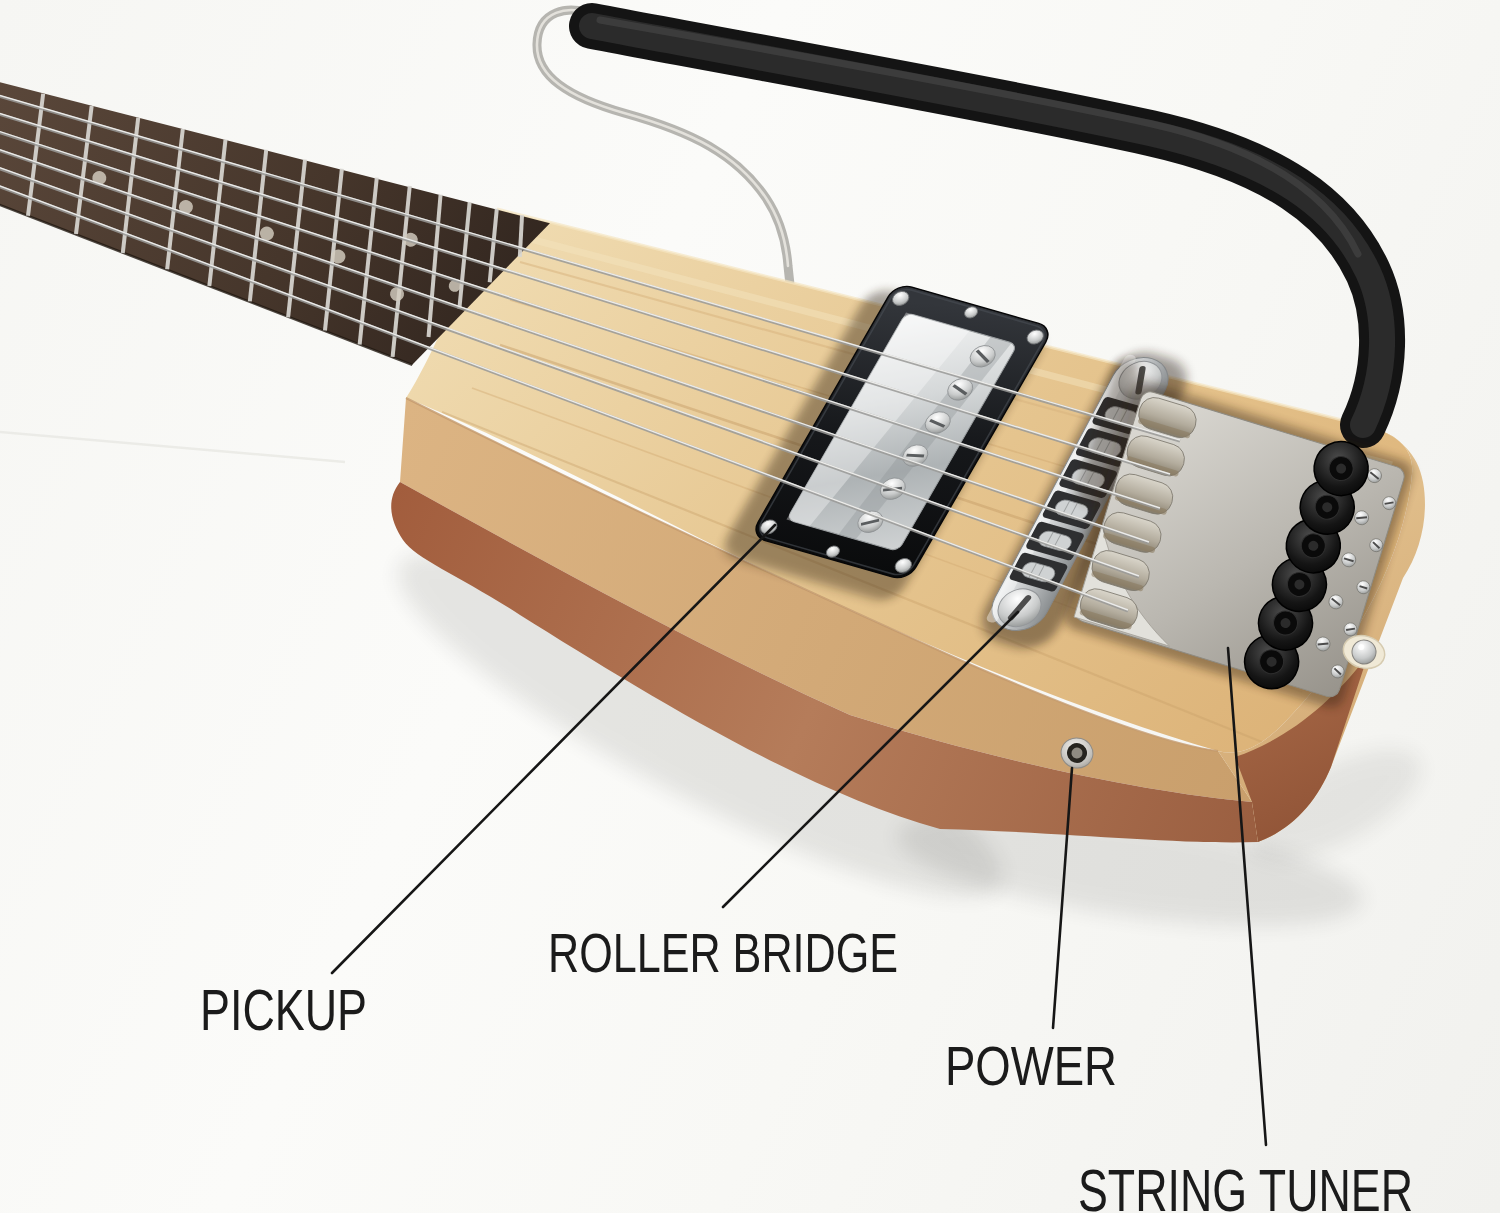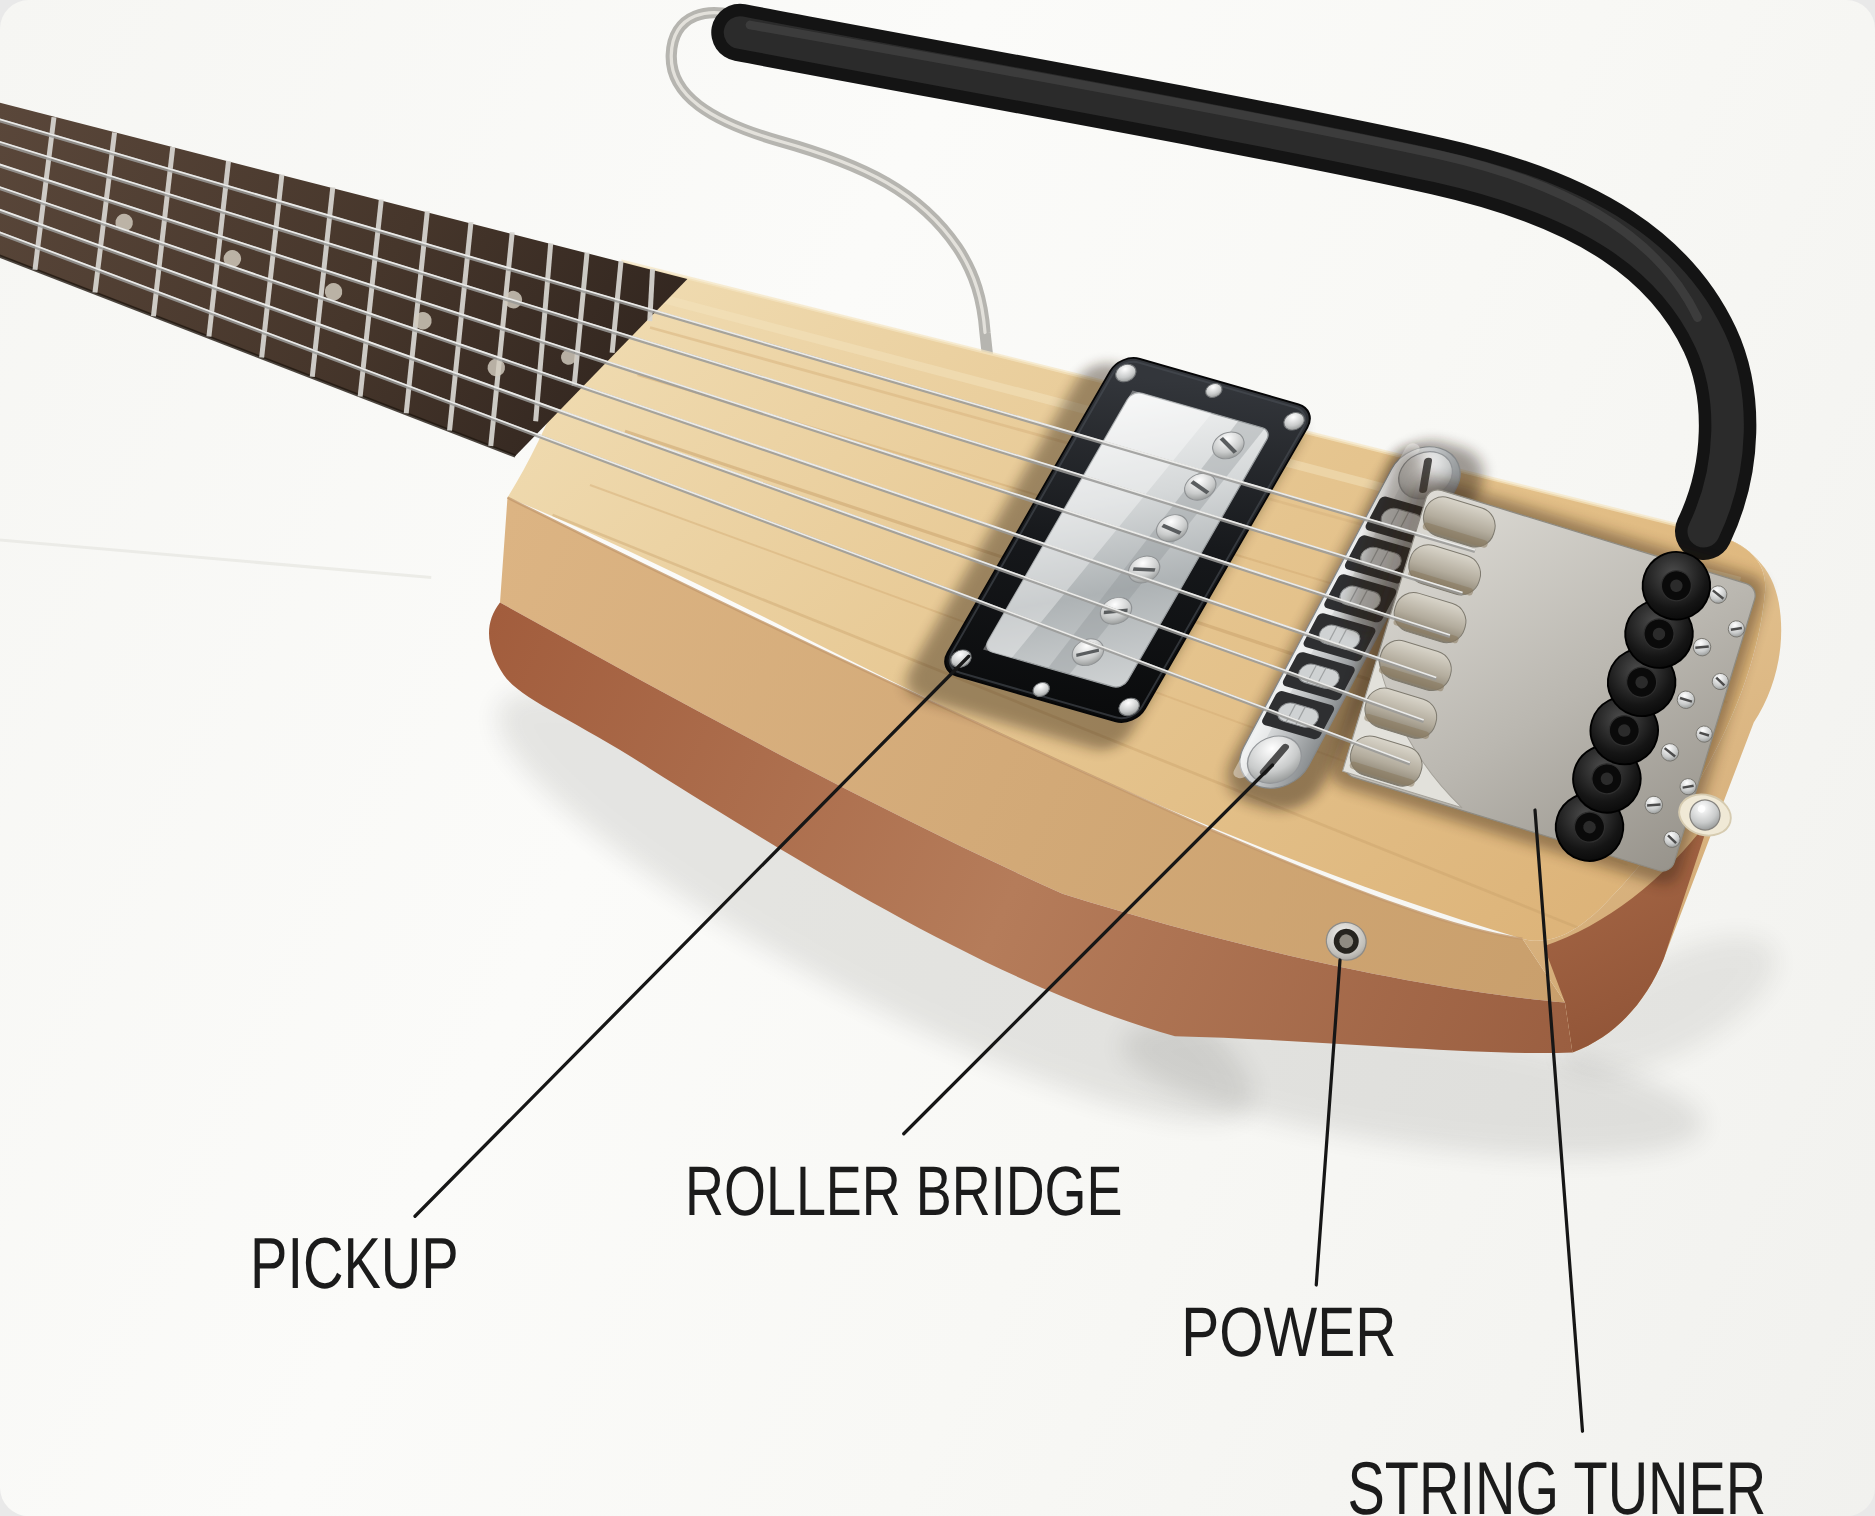--- a/index.html
+++ b/index.html
@@ -1,20 +1,19 @@
 <!DOCTYPE html>
 <html><head>
 <meta charset="utf-8">
 <style>
   html,body{margin:0;padding:0;background:#e9e9e9;}
   .stage{
     position:relative;width:1500px;height:1213px;margin:0 auto;overflow:hidden;
     background:linear-gradient(115deg,#f6f6f3 0%,#fbfbf9 38%,#f8f8f5 62%,#f1f1ee 100%);
     font-family:"Liberation Sans","DejaVu Sans",sans-serif;
-    border-radius:23px;
   }
   svg{display:block}
   text.callout{
     fill:#1b1b1b;
     font-family:"Liberation Sans","DejaVu Sans",sans-serif;
     font-weight:400;
     letter-spacing:0px;
   }
 </style>
 </head>

